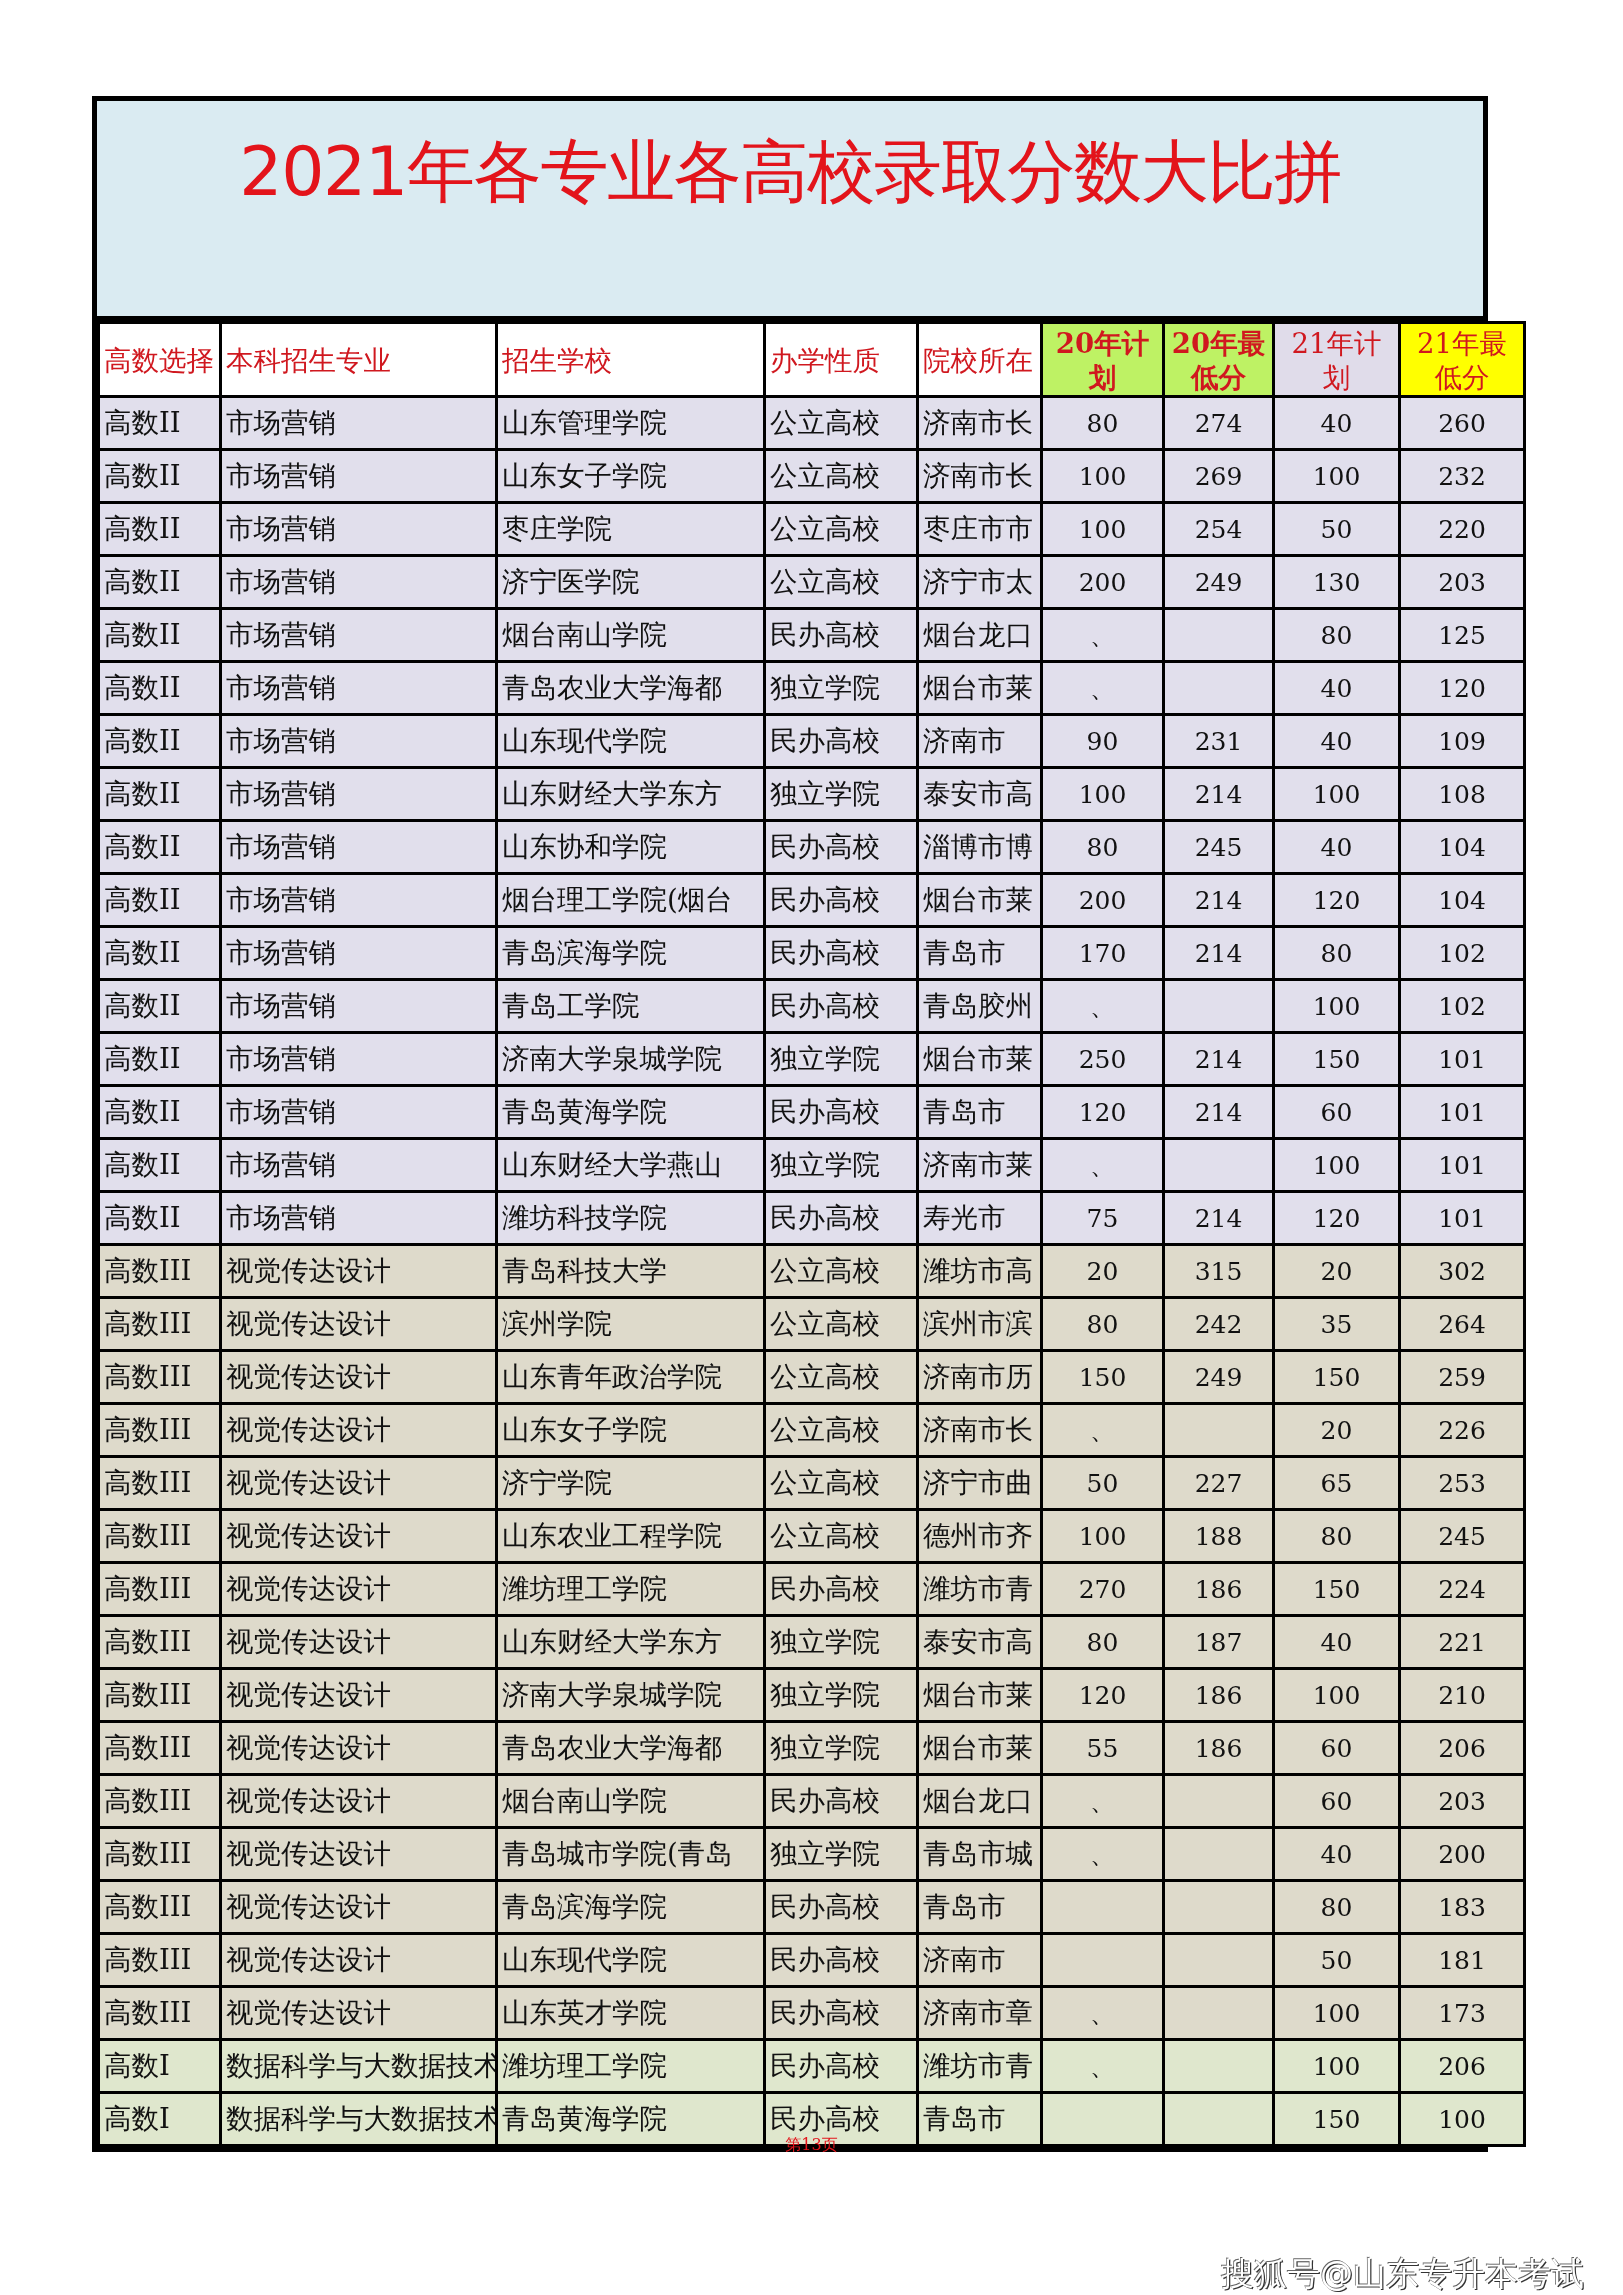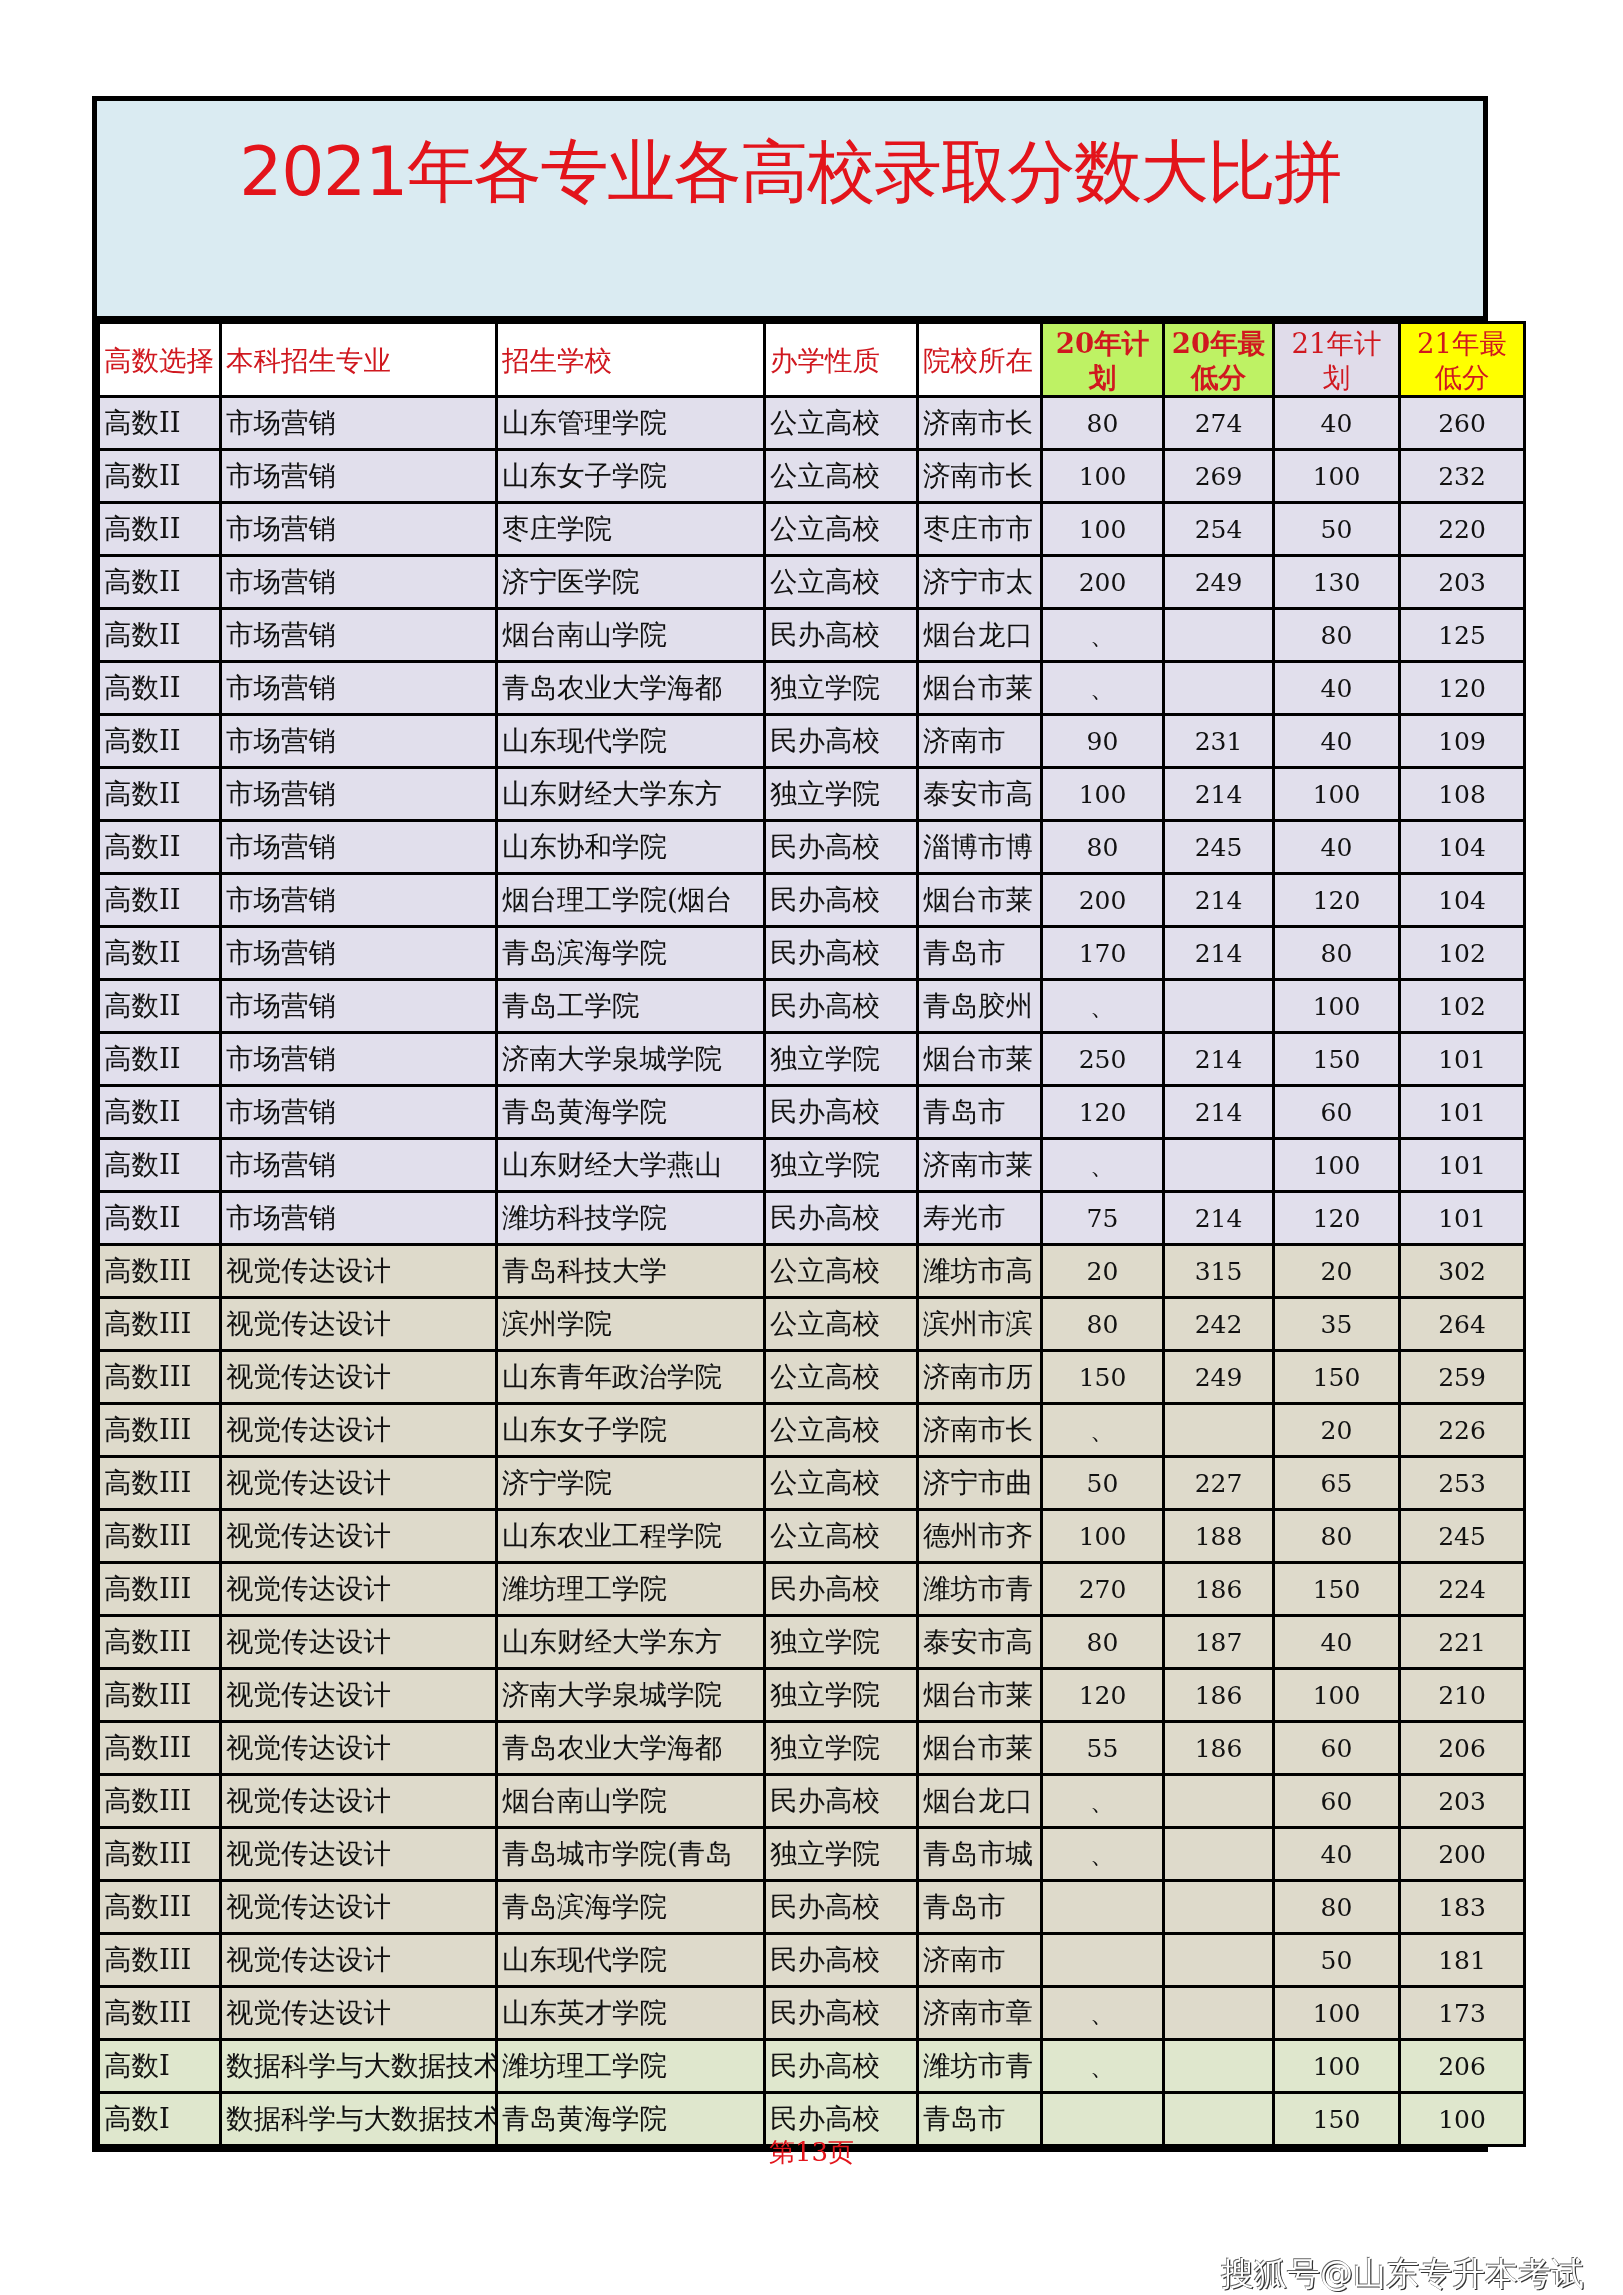--- a/index.html
+++ b/index.html
@@ -20,21 +20,21 @@
   th.num { text-align:center; }
   th.c-blue { background:#bef264;font-weight:bold; }
   th.c-lav { background:#e0dcea; }
   th.c-yellow { background:#ffff00; }
   td { height:53px; font-size:27.5px; color:#111; vertical-align:middle; }
   td.num { text-align:center; font-size:25px; }
   tr.g-II td { background:#e1dfec; }
   tr.g-III td { background:#dedacb; }
   tr.g-I td { background:#dfe7cd; }
   .page-no { position:absolute; left:0; width:1623px; top:2135px; text-align:center;
-             color:#e3141b; font-size:26px; }
+             color:#e3141b; font-size:16px; }
   .watermark { position:absolute; right:39px; top:2252px; font-family:"DejaVu Sans","Liberation Sans",sans-serif;
                font-size:33px; color:#ffffff; text-shadow:1.3px 1.3px 0 #333, -0.7px -0.7px 0 #666; }
 </style>
 </head>
 <body>
 
 <div class="sheet">
   <div class="title-box">
     <div class="title-main">2021年各专业各高校录取分数大比拼</div>
   </div>

